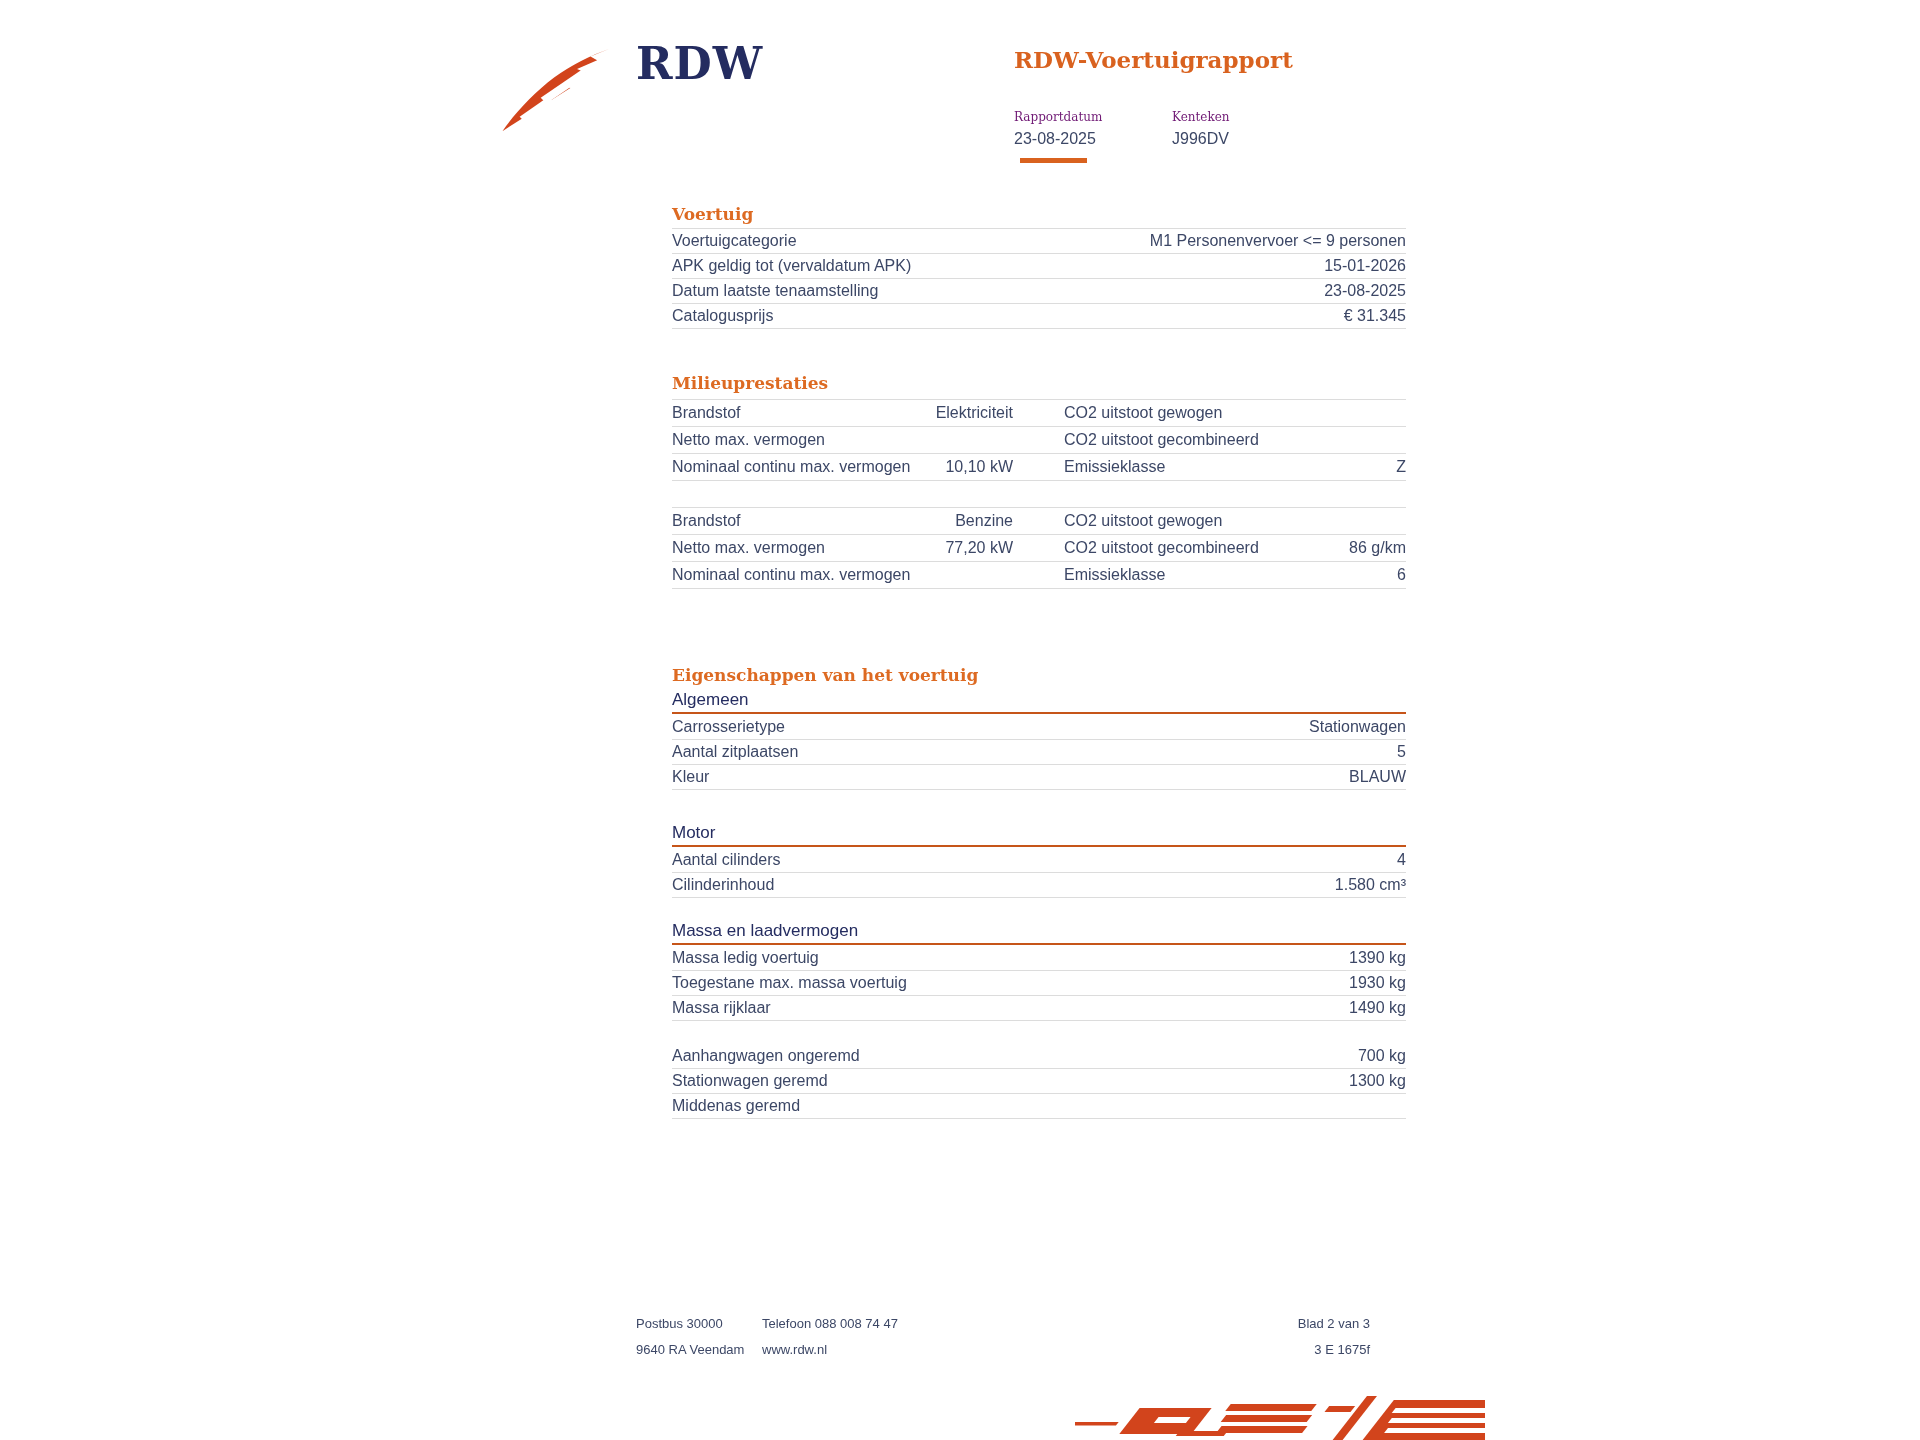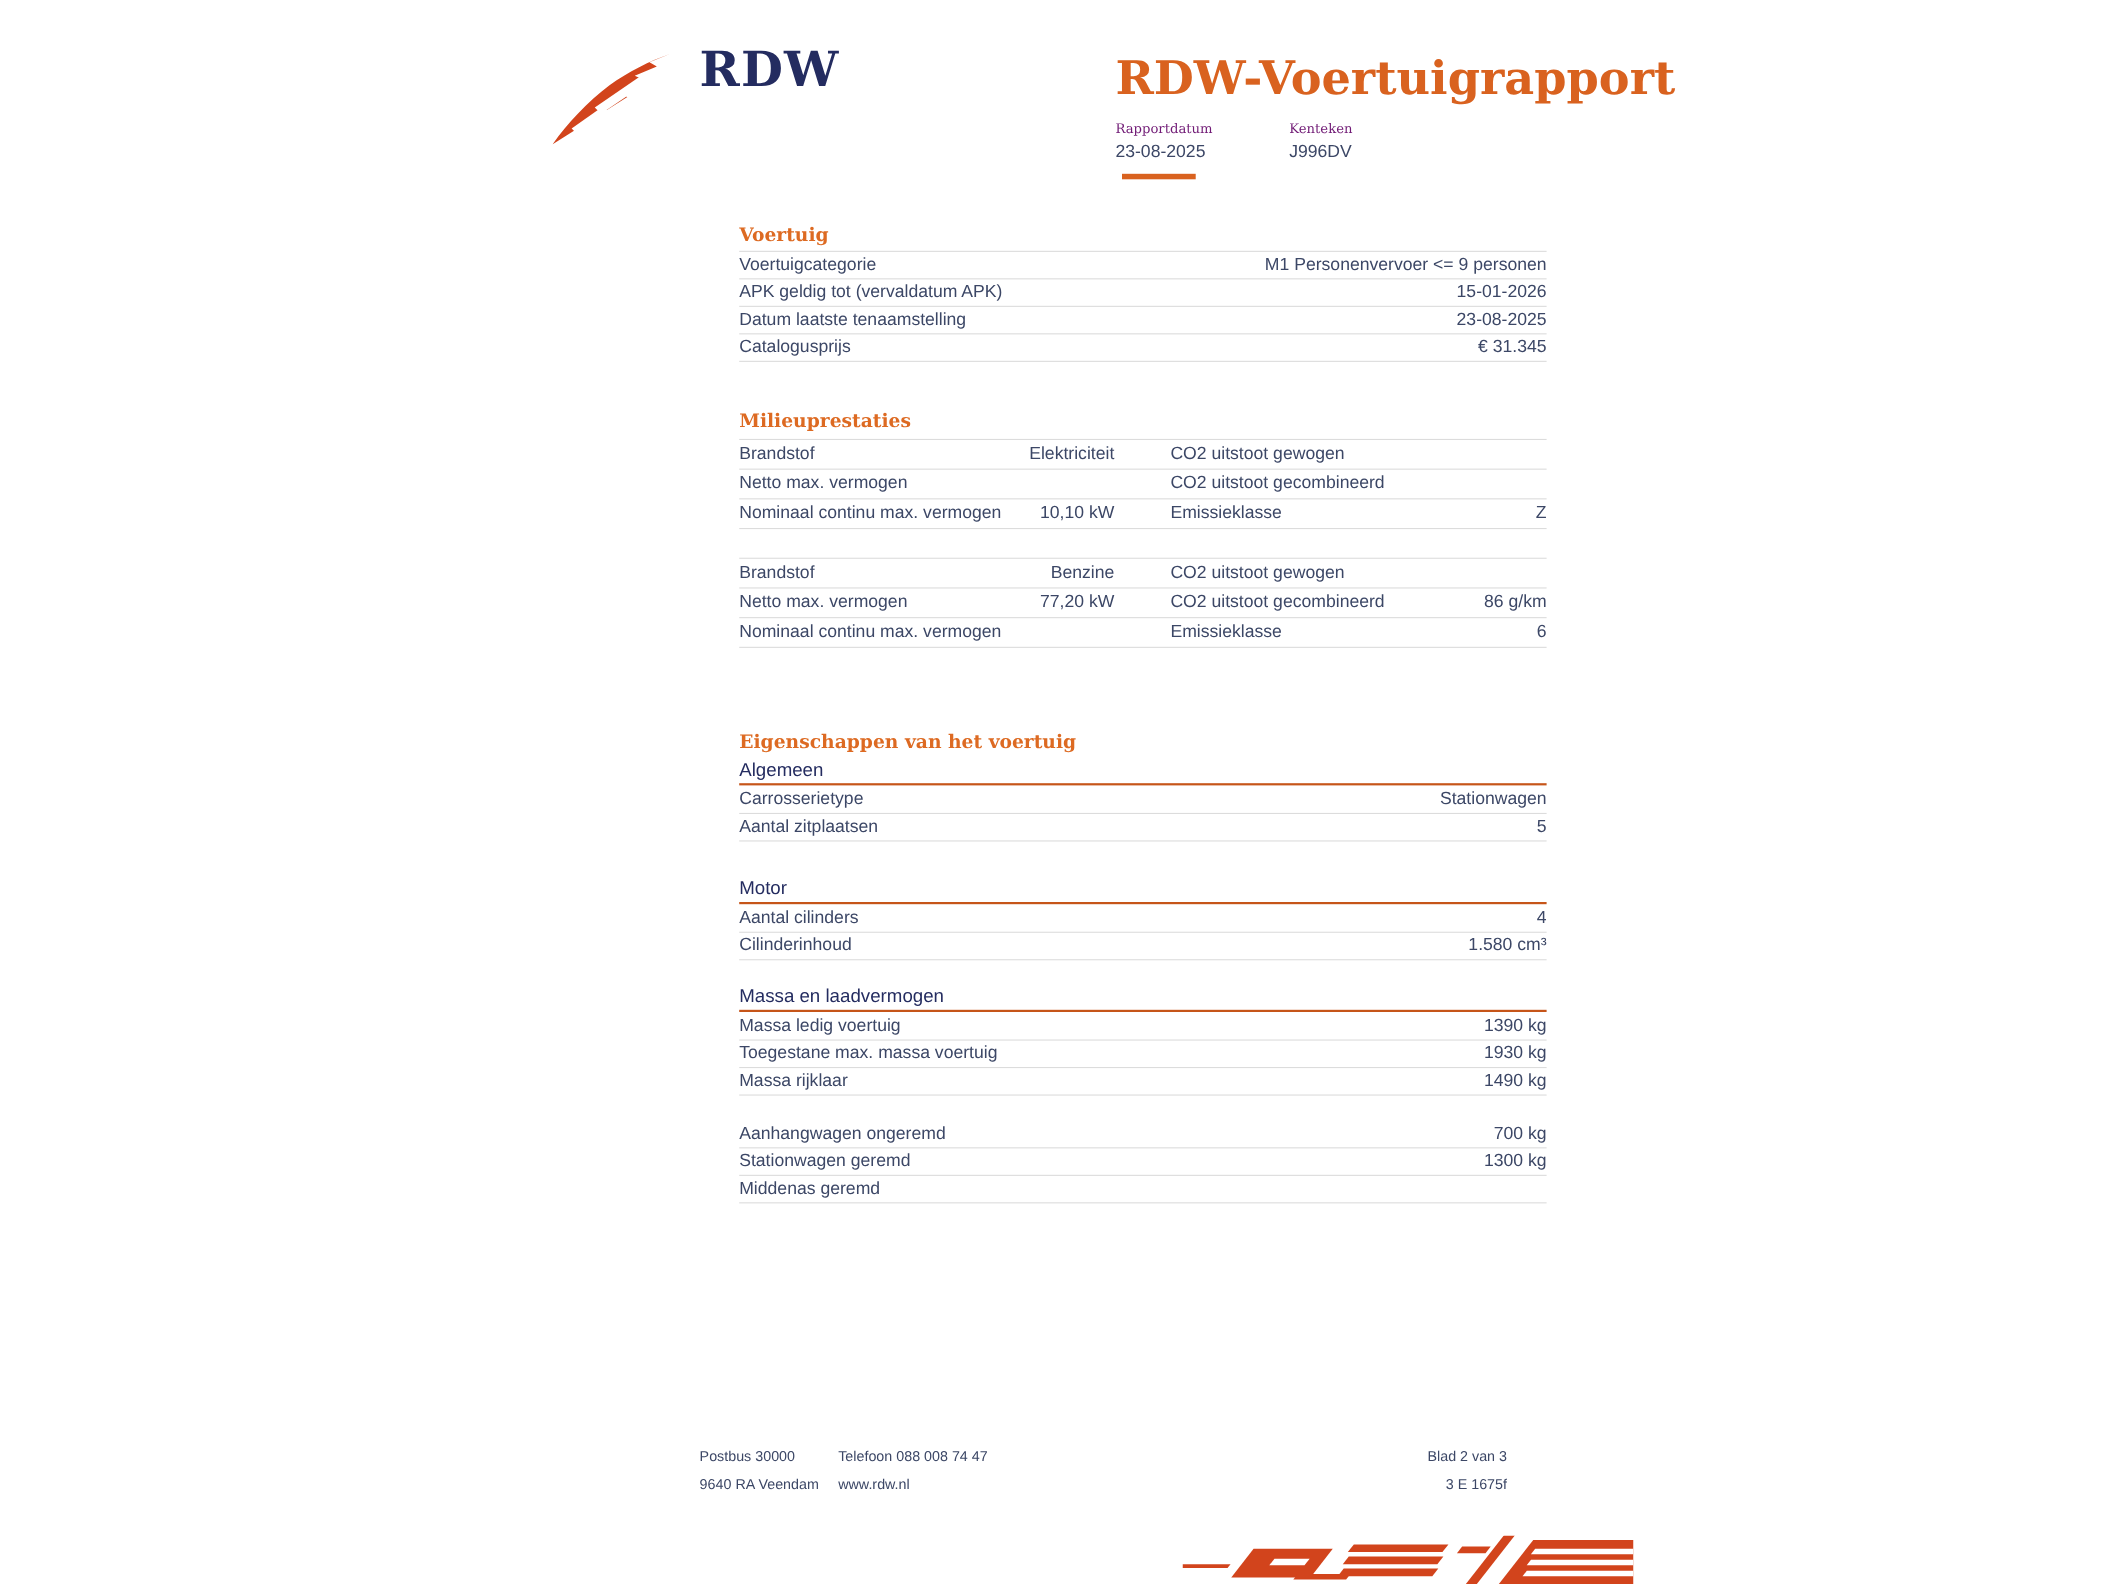--- a/index.html
+++ b/index.html
@@ -10,21 +10,21 @@
   }
   
   .logo { position:absolute; left:496px; top:46px; display:flex; align-items:flex-start; }
   .logo-icon svg { width:120px; height:88px; display:block; }
   .logo-text {
     font-family:"DejaVu Serif", serif; font-weight:700; font-size:44px;
     color:#242c60; margin-left:20px; margin-top:-8px; letter-spacing:1px;
   }
   .doc-title {
     position:absolute; left:1014px; top:46px;
-    font-family:"DejaVu Serif", serif; font-weight:700; font-size:42px; color:#d9621f;
+    font-family:"DejaVu Serif", serif; font-weight:700; font-size:23px; color:#d9621f;
   }
   .meta { position:absolute; left:1014px; top:110px; display:flex; }
   .meta-col { width:158px; }
   .meta-label { font-family:"DejaVu Serif", serif; font-weight:400; font-size:12px; color:#701a75; }
   .meta-value { font-size:16px; margin-top:6px; color:#3c4766; }
   .accent-bar { position:absolute; left:1020px; top:158px; width:67px; height:5px; background:#d9621f; }
 
   
   .content { position:absolute; left:636px; top:204px; width:734px;margin-left:36px; }
   .sec-heading {
@@ -179,20 +179,24 @@
     <div class="mt-g1">
       <div class="sub-heading">Algemeen</div>
       <div class="kv-table under-rule">
         <div class="kv-row">
           <span class="lbl">Carrosserietype</span>
           <span class="val">Stationwagen</span>
         </div>
         <div class="kv-row">
           <span class="lbl">Aantal zitplaatsen</span>
           <span class="val">5</span>
+        </div>
+        <div class="kv-row">
+          <span class="lbl">Kleur</span>
+          <span class="val">BLAUW</span>
         </div>
       </div>
     </div>
 
     <div class="mt-g2">
       <div class="sub-heading">Motor</div>
       <div class="kv-table under-rule">
         <div class="kv-row">
           <span class="lbl">Aantal cilinders</span>
           <span class="val">4</span>

